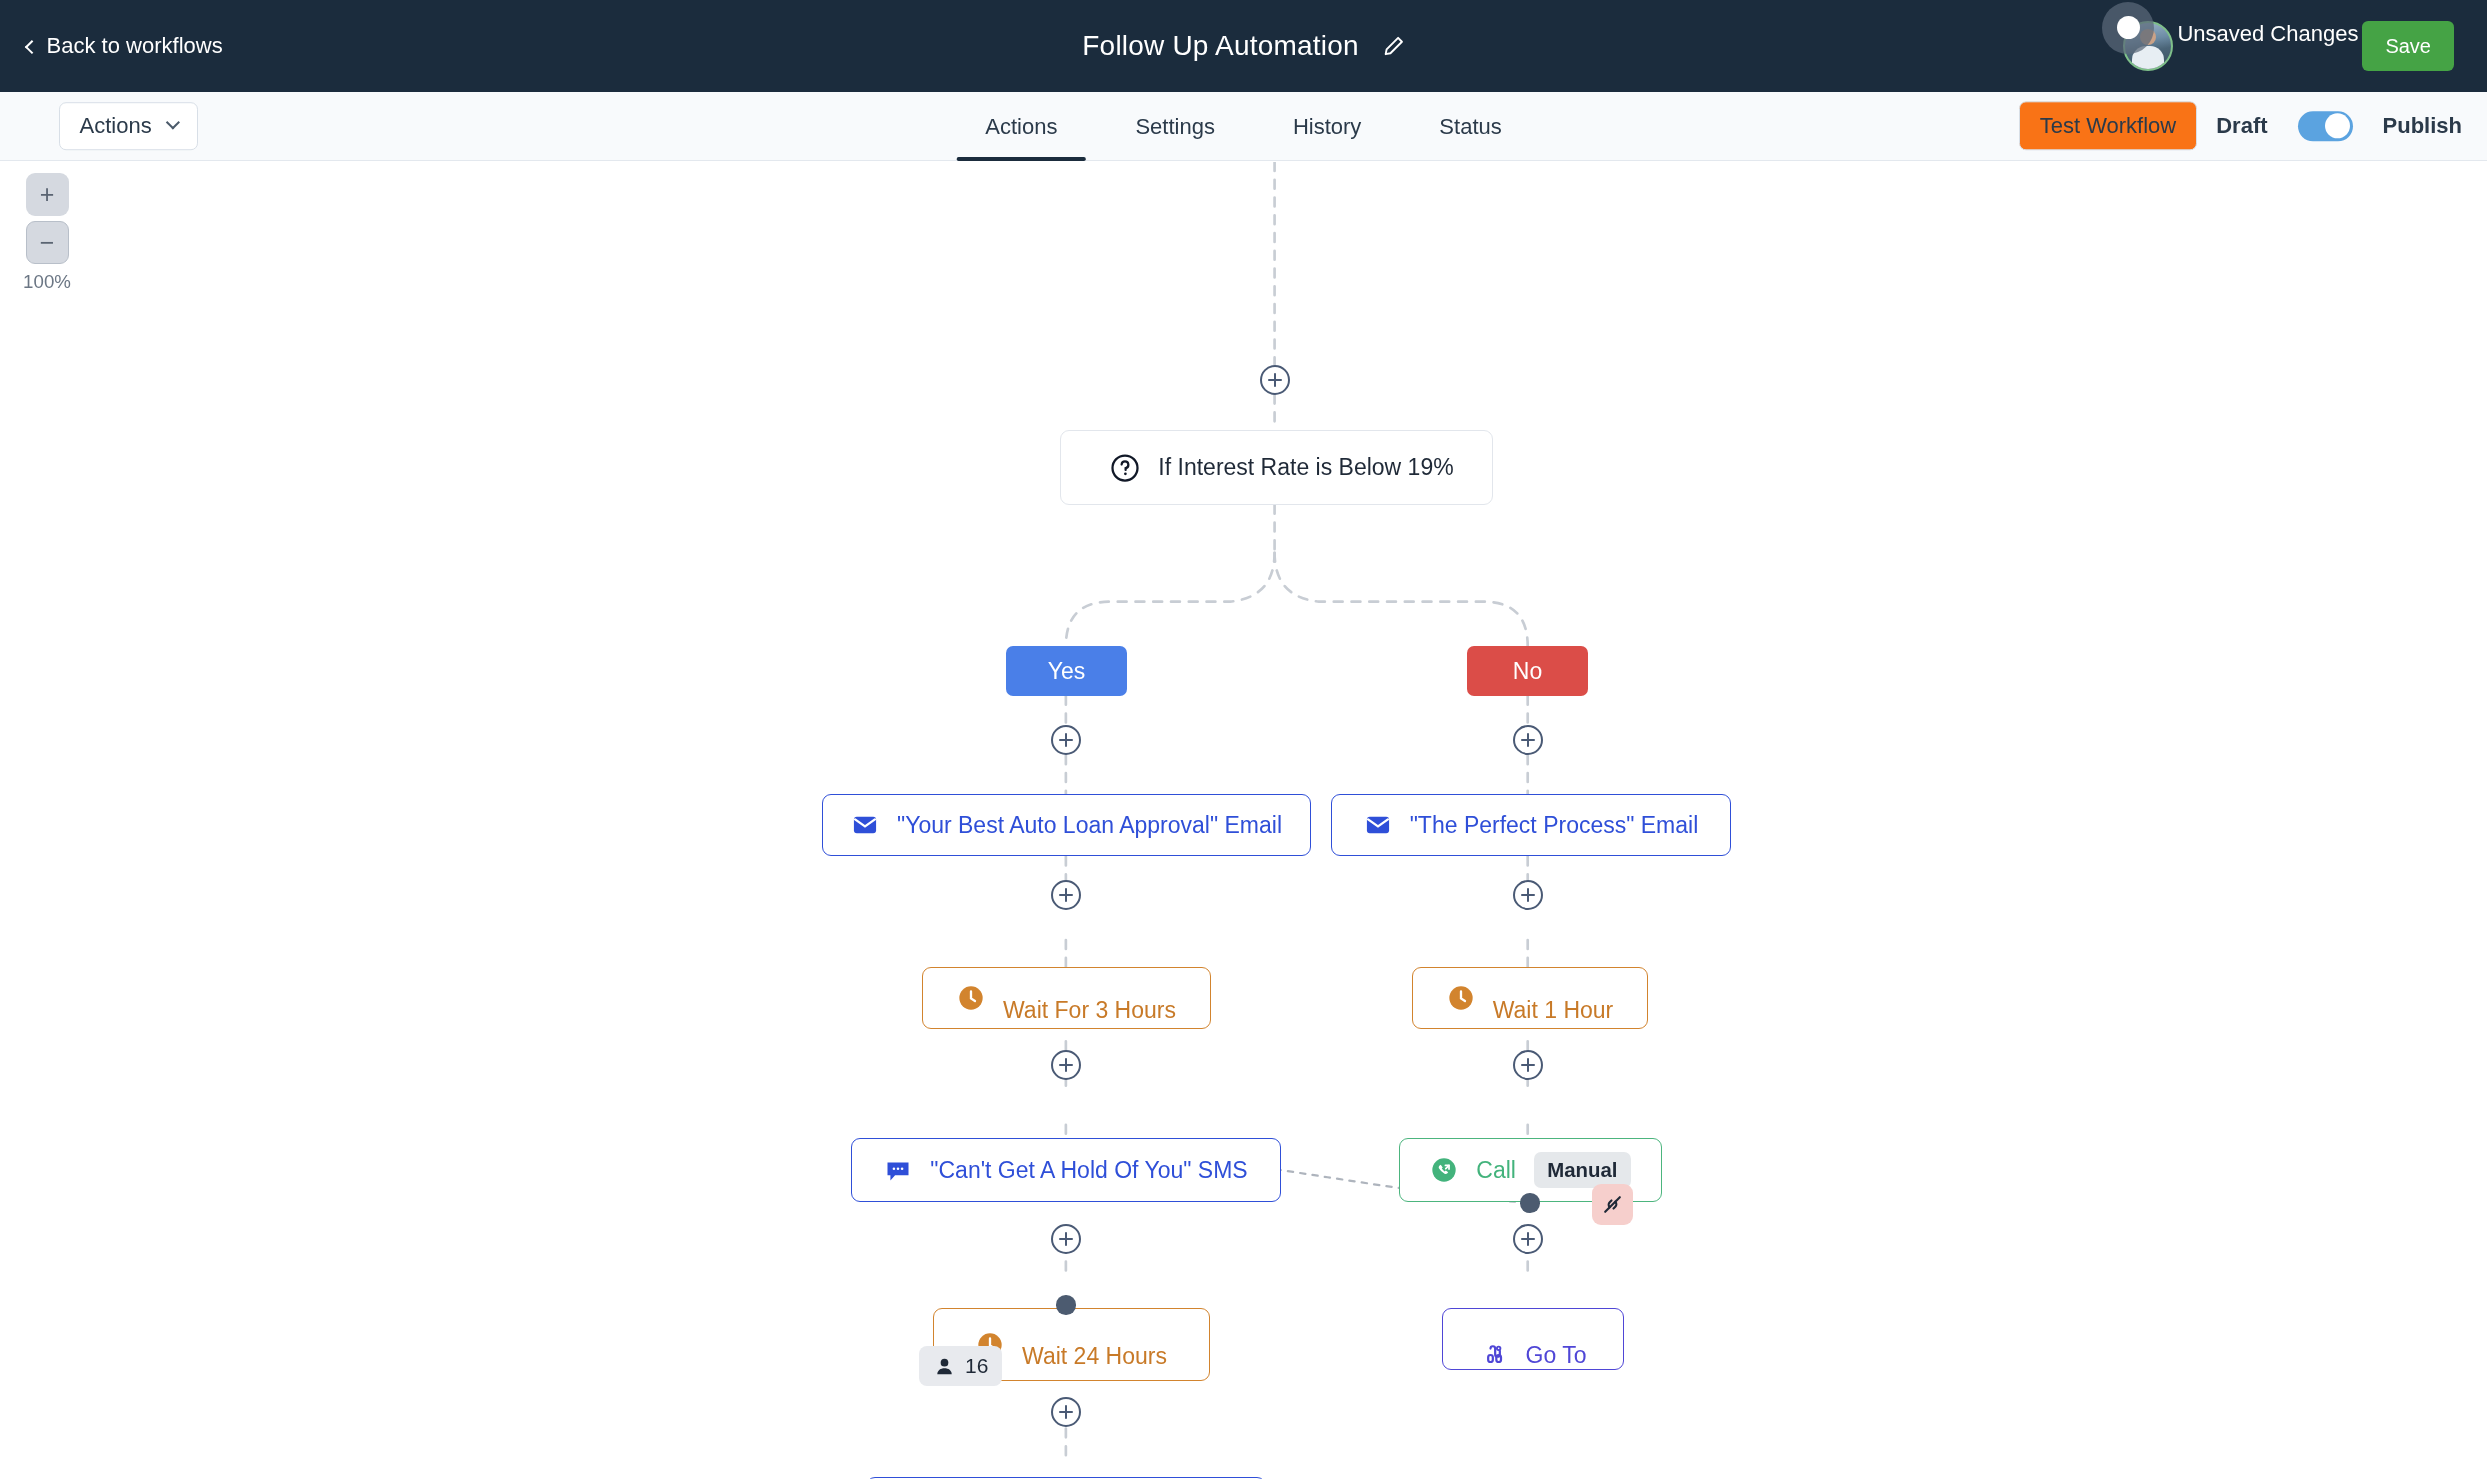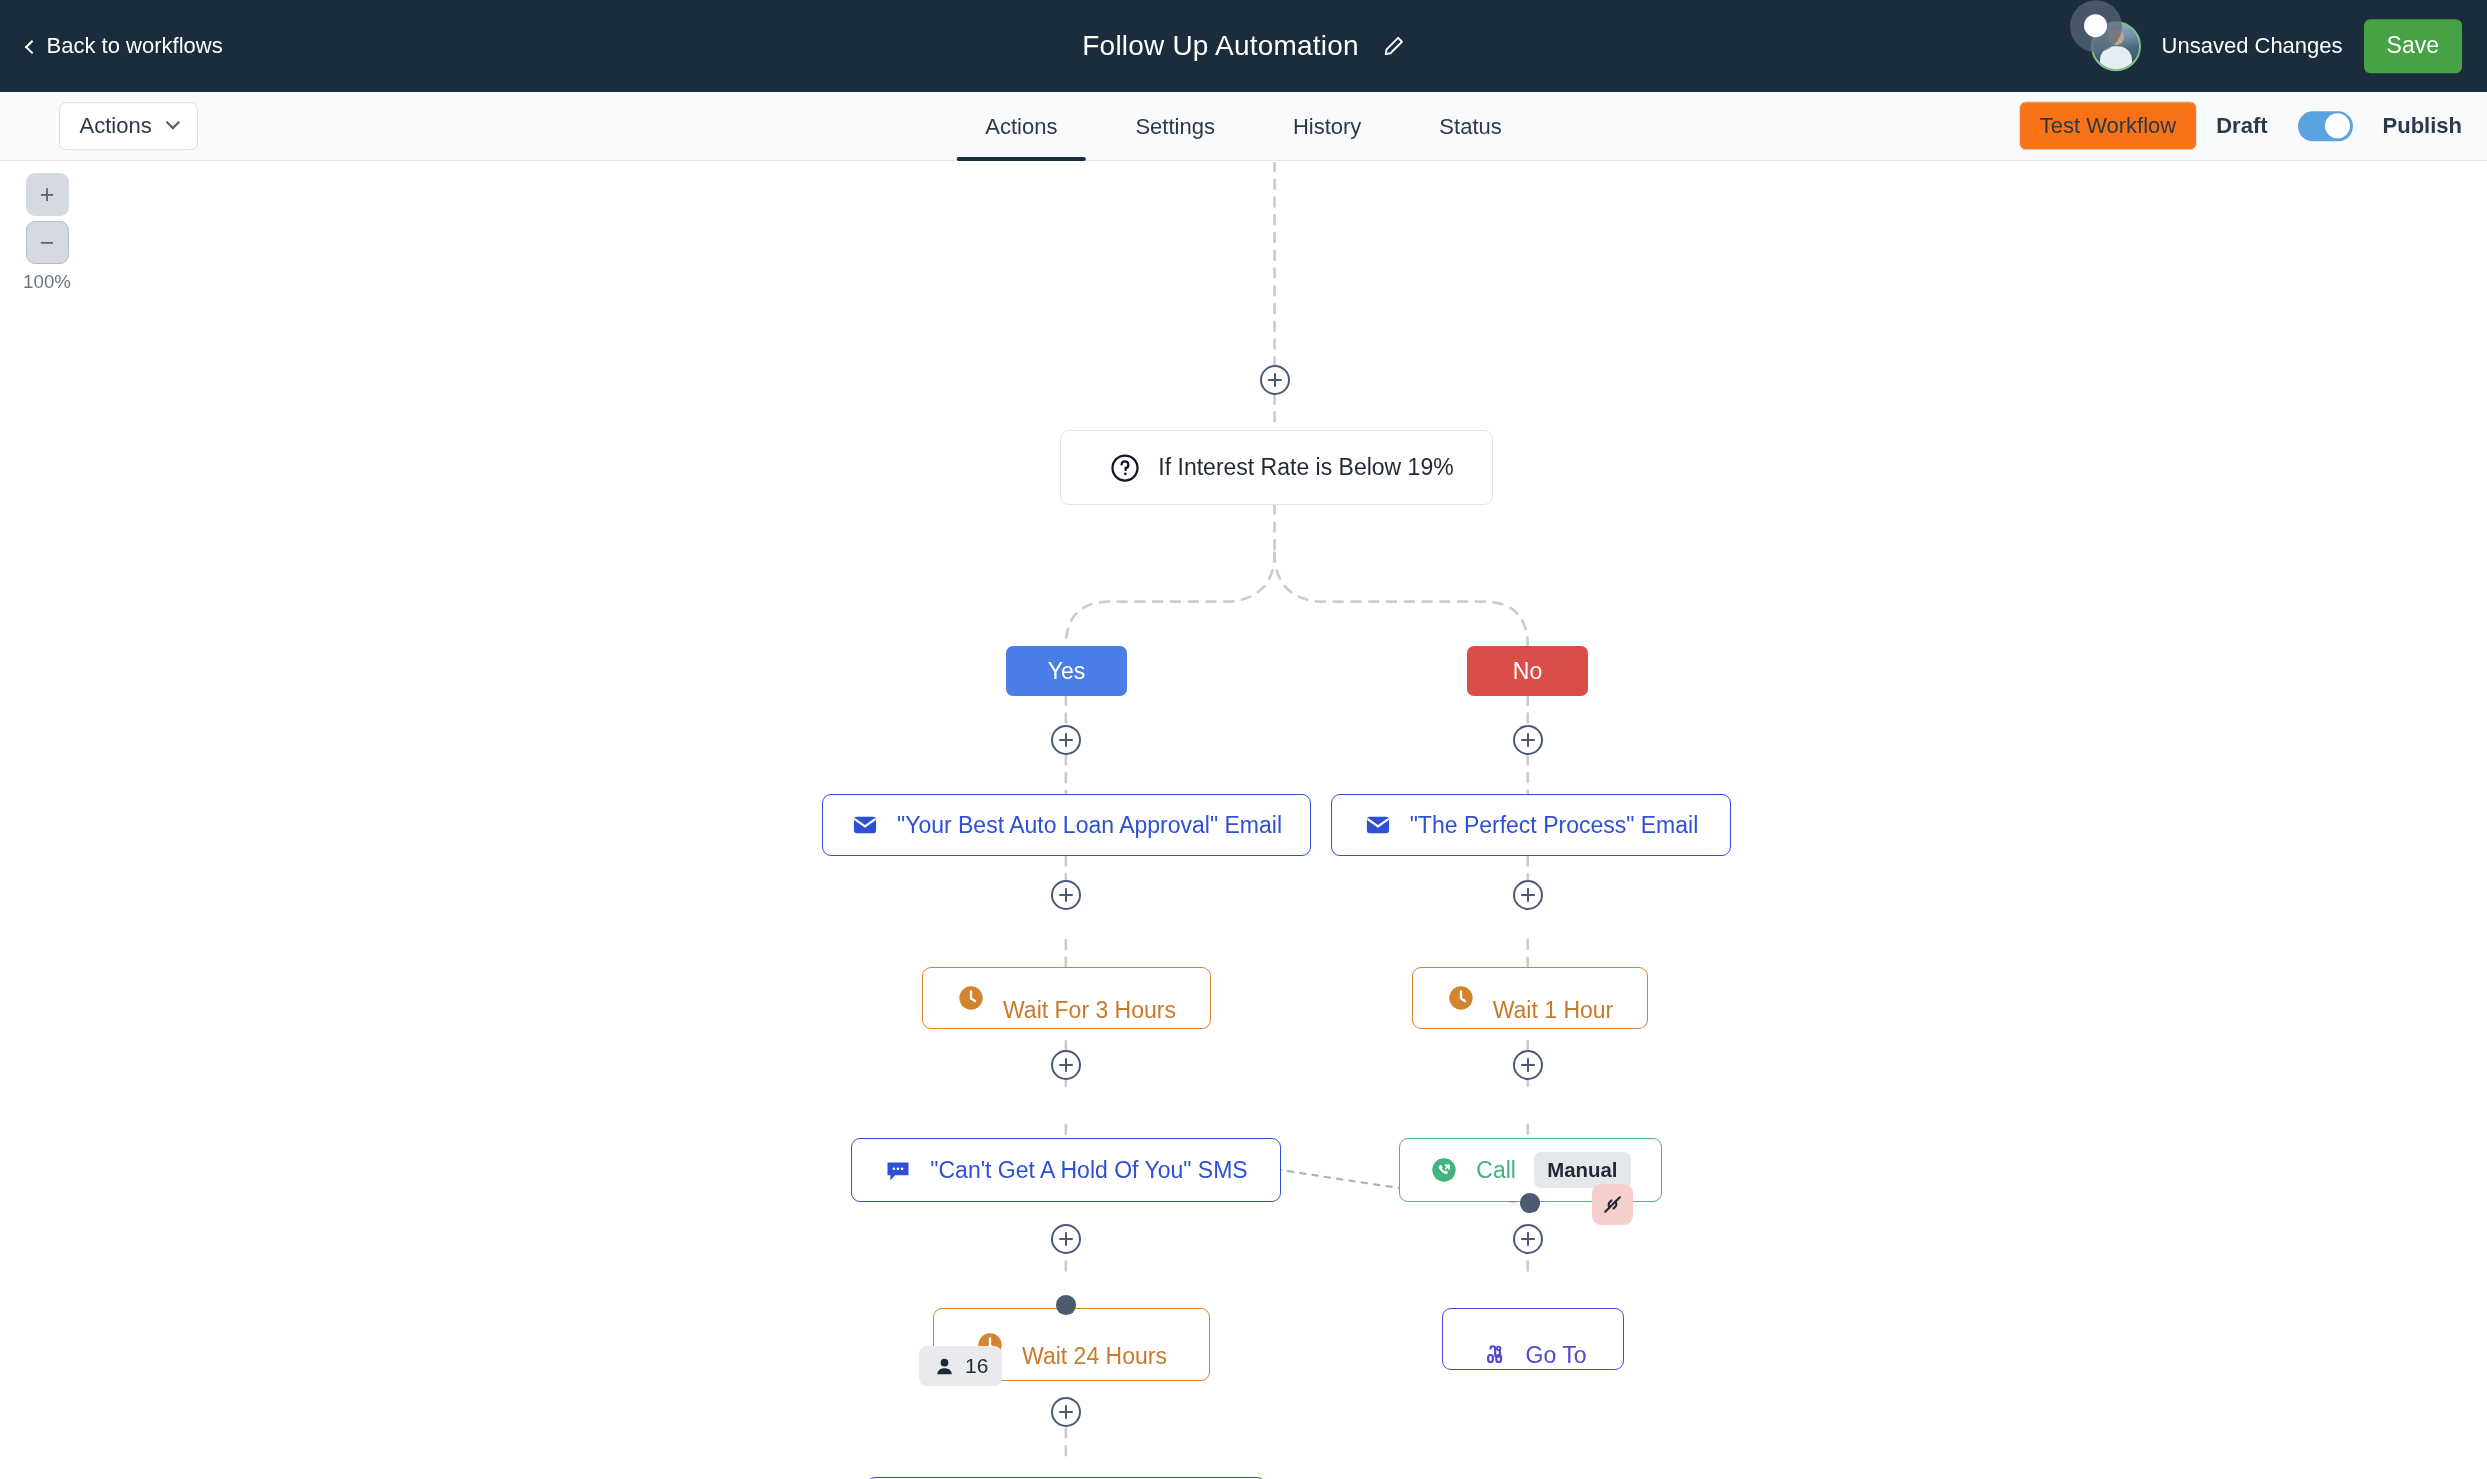--- a/index.html
+++ b/index.html
@@ -27,42 +27,42 @@
     transform: rotate(45deg); margin-top: 0.9px;
   }
   .title-wrap {
     position: absolute; left: 50%; top: 50%; transform: translate(-50%,-50%);
     display: flex; align-items: center; gap: 23px;
   }
   .wf-title { color: #ffffff; font-size: 28px; font-weight: 400; letter-spacing: 0.2px; }
   .pencil-icon { width: 23px; height: 23px; cursor: pointer; display: block; }
 
   .topbar-right {
-    position: absolute; right: 25px; top: 50%; transform: translateY(-50%);
-    display: flex; align-items: center; gap: 21px;
+    position: absolute; right: 33px; top: 50%; transform: translateY(-50%);
+    display: flex; gap: 4px;
   }
   .avatar {
     width: 50px; height: 50px; border-radius: 50%;
     border: 2.7px solid #7fc08a; overflow: hidden;
     background: linear-gradient(170deg,#9fb8cd 0%,#6d8ca5 38%,#4a6477 60%,#3b5260 100%);
     position: relative; flex: none;
   }
   .avatar::before {
     content:""; position:absolute; left:50%; top:30%;
     width:16px; height:16px; border-radius:50%;
     background:#caa287; transform:translate(-50%,-50%);
   }
   .avatar::after {
     content:""; position:absolute; left:50%; bottom:-1.8px;
     width:32px; height:25px; border-radius:14px 14px 0 0;
     background:#e7eef3; transform:translateX(-50%);
   }
   .unsaved { color: #ffffff; font-size: 22px; white-space: nowrap; }
   .save-btn {
-    background: #45a345; color: #ffffff; font-size: 23px;
+    background: #45a345; color: #ffffff; font-size: 20px;
     border: none; border-radius: 6.2px; padding: 13.3px 23px;
     cursor: pointer; position: relative;
   }
   .cursor-dot {
     position: absolute; left: -21px; top: -19.5px;
     width: 52px; height: 52px; border-radius: 50%;
     background: rgba(90,104,120,.72);
     display: flex; align-items: center; justify-content: center;
     pointer-events: none;
   }

